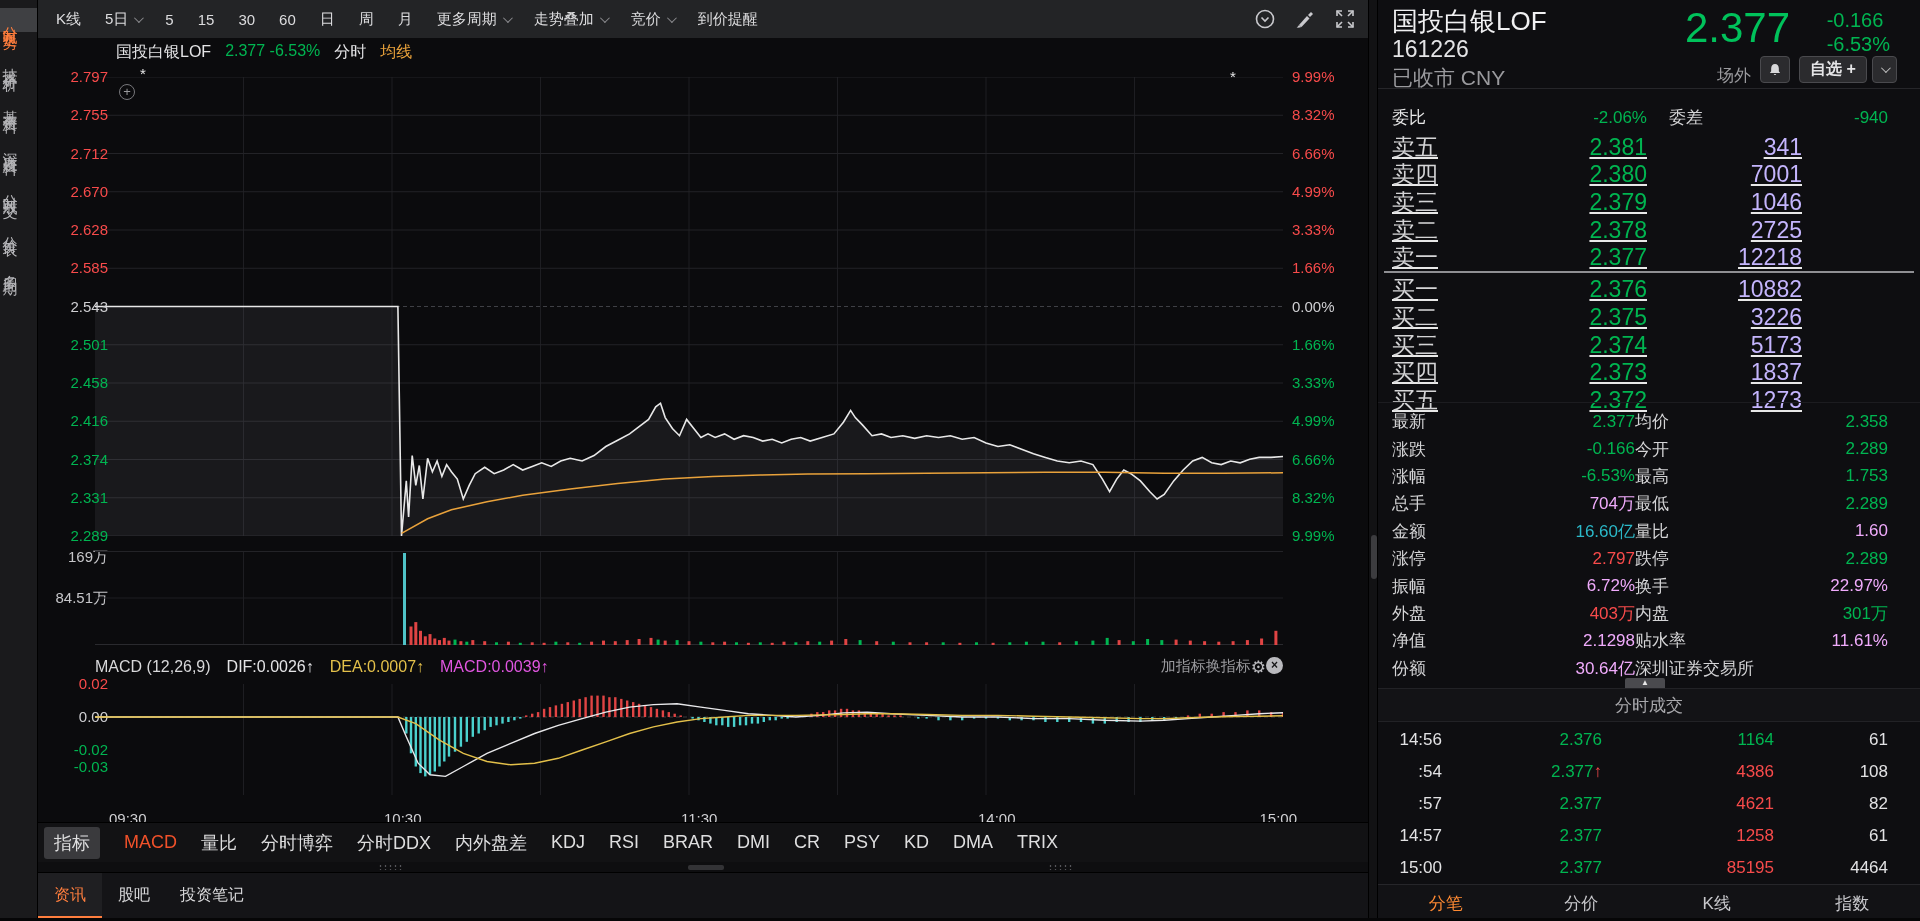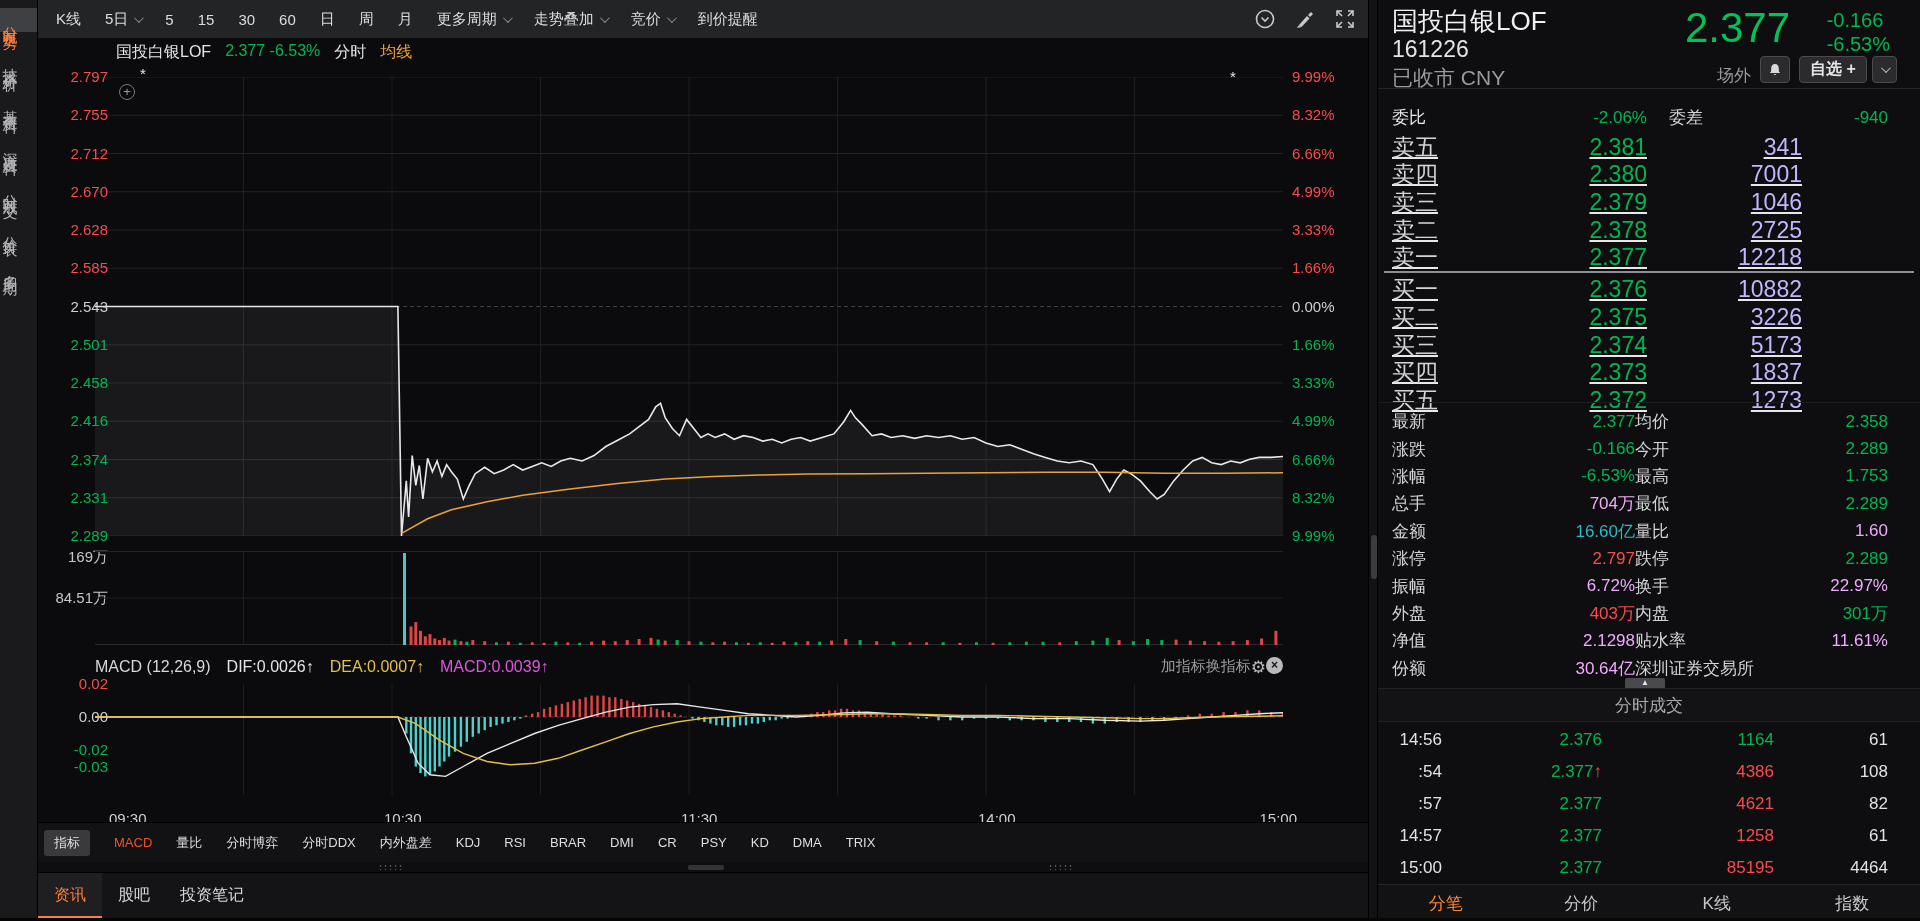--- a/index.html
+++ b/index.html
@@ -34,21 +34,21 @@
   .mh-title{color:#d8d8da;} .mh-dif{color:#e4e4e6;} .mh-dea{color:#e3c04a;} .mh-macd{color:#e056e0;}
   .mh-right{margin-left:auto;display:flex;color:#9a9a9e;font-size:15px;}
   .gear-ico{font-size:17px;color:#b9b9bd;cursor:pointer;font-family:"DejaVu Sans",sans-serif;}
   .close-ico{width:17px;height:17px;border-radius:50%;background:#b9b9bd;color:#141416;font-size:12px;font-weight:bold;line-height:17px;text-align:center;cursor:pointer;}
   .time-axis{position:absolute;left:71px;top:760px;width:1188px;height:24px;margin-top:10px;}
   .time-label{position:absolute;top:2px;font-size:15px;color:#cfcfd2;}
   .marker-star{position:absolute;color:#e8e8e8;font-size:15px;}
   .zoom-plus{position:absolute;width:16px;height:16px;border:1px solid #77777b;border-radius:50%;color:#9a9a9e;font-size:13px;line-height:14px;text-align:center;cursor:pointer;}
   
   .indicator-bar{position:absolute;left:0;top:822px;width:100%;height:40px;background:#121214;display:flex;align-items:center;gap:24px;padding-left:6px;border-top:1px solid #000;}
-  .ind-tab{font-size:13px;color:#dededf;cursor:pointer;white-space:nowrap;text-align:right;}
+  .ind-tab{font-size:18px;color:#dededf;cursor:pointer;white-space:nowrap;text-align:right;}
   .ind-tab.boxed{background:#3a3a3d;padding:4px 10px;border-radius:3px;}
   .ind-tab.active{color:#f0512a;}
   .grip-row{position:absolute;left:0;top:862px;width:100%;height:10px;background:#0e0e10;}
   .grip{position:absolute;top:2px;width:26px;height:6px;background-image:radial-gradient(#55555a 1px,transparent 1.2px);background-size:5px 4px;}
   .mini-thumb{position:absolute;top:3px;width:36px;height:5px;background:#333336;border-radius:2px;}
   
   .news-tabs{position:absolute;left:0;top:872px;width:100%;height:46px;background:#141417;display:flex;align-items:stretch;border-top:1px solid #000;}
   .news-tab{min-width:64px;padding:0 14px;display:flex;align-items:center;justify-content:center;font-size:16px;color:#d8d8da;cursor:pointer;position:relative;}
   .news-tab.active{background:#1f1f22;color:#ff7e3e;}
   .news-tab.active::after{content:"";position:absolute;left:0;bottom:0;width:100%;height:2px;background:#ff7e3e;}

